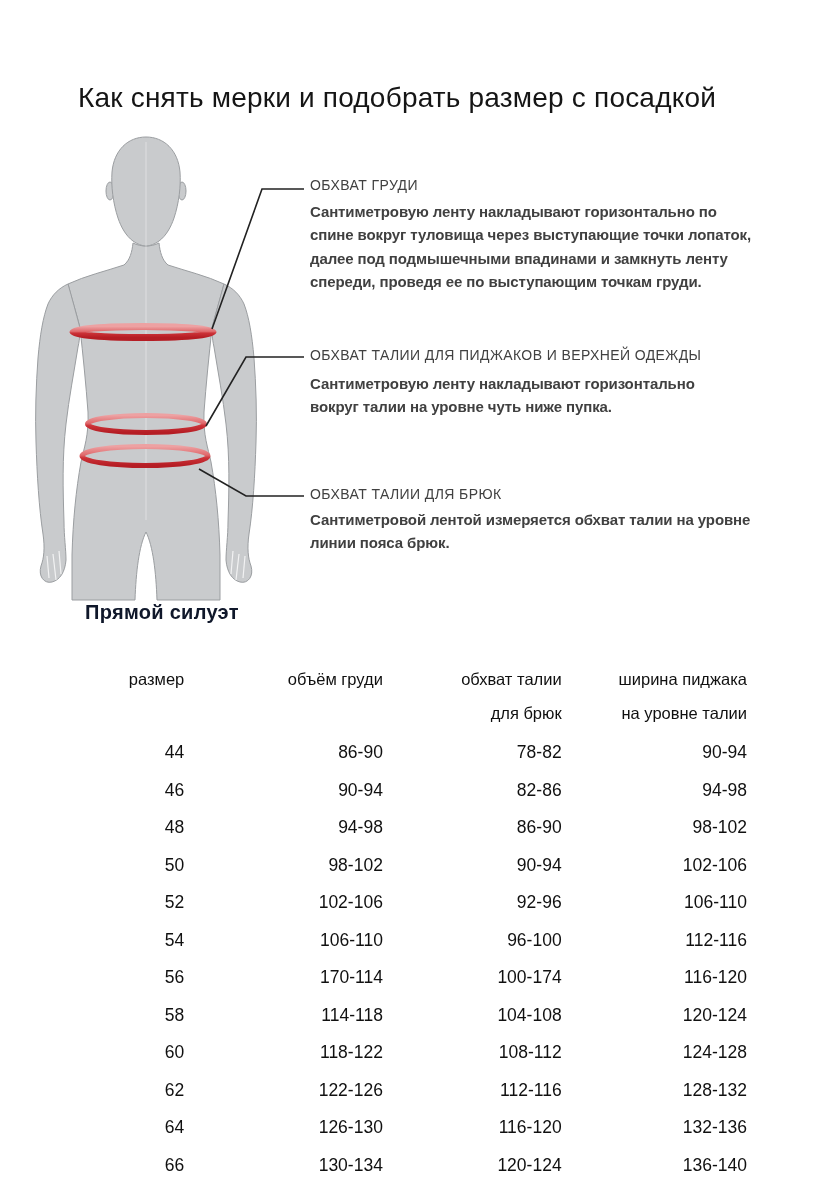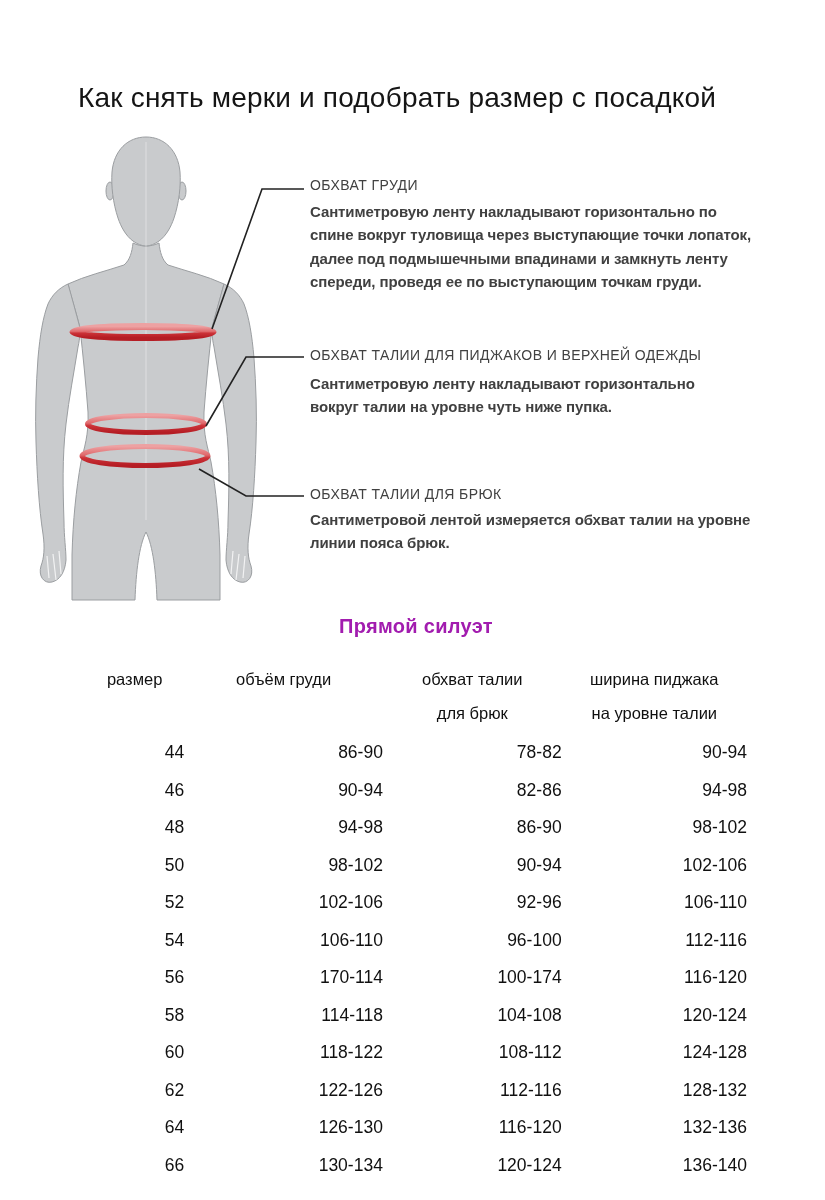--- a/index.html
+++ b/index.html
@@ -23,33 +23,33 @@
     font-size:15px; font-weight:700; color:#404040; line-height:23.3px;
     letter-spacing:-0.1px; white-space:pre-line;
   }
   .mb-1 { top:177px; }
   .mb-1 .measure-text { margin-top:7px; }
   .mb-2 { top:347px; }
   .mb-2 .measure-text { margin-top:9px; }
   .mb-3 { top:486px; }
   .mb-3 .measure-text { margin-top:6px; }
   .table-title {
-    position:absolute; left:85px; top:615px; width:662px;
-    text-align:center; font-size:20px; font-weight:700; color:#a21caf;
+    position:absolute; left:85px; top:601px; width:662px;
+    text-align:left; font-size:20px; font-weight:700; color:#0f172a;
     letter-spacing:0.3px;
   }
   .size-table { position:absolute; left:85px; top:662px; width:662px; }
   .trow {
     display:grid; grid-template-columns:15% 30% 27% 28%;
     height:37.5px; align-items:center;
   }
   .trow.hrow { height:34px; }
   .thead-gap { height:4px; }
   .tcell { text-align:right; font-size:17.5px; font-weight:400; color:#101010; }
-  .hcell { text-align:center; font-size:16.5px; font-weight:400; color:#101010; }
+  .hcell { text-align:right; font-size:16.5px; font-weight:400; color:#101010; }
 </style>
 </head>
 <body>
 
 <div class="page">
 
   <div class="main-title">Как снять мерки и подобрать размер с посадкой</div>
 
   <svg class="figure-svg" viewBox="0 130 310 475" xmlns="http://www.w3.org/2000/svg" aria-hidden="true">
     <defs>

